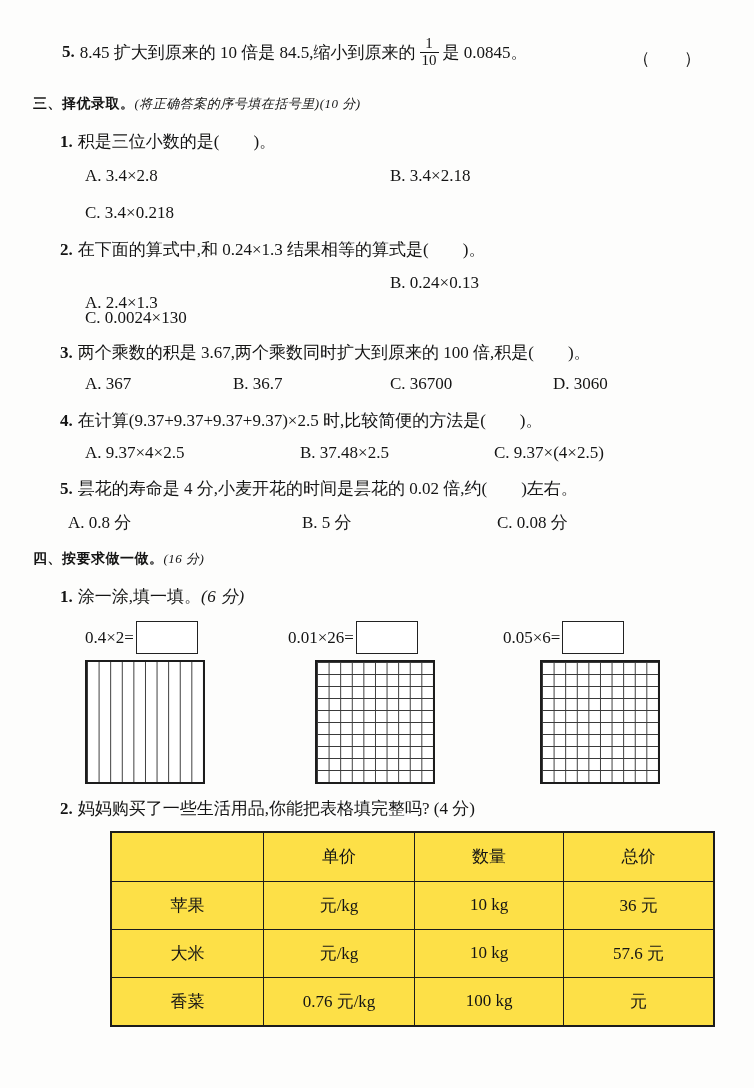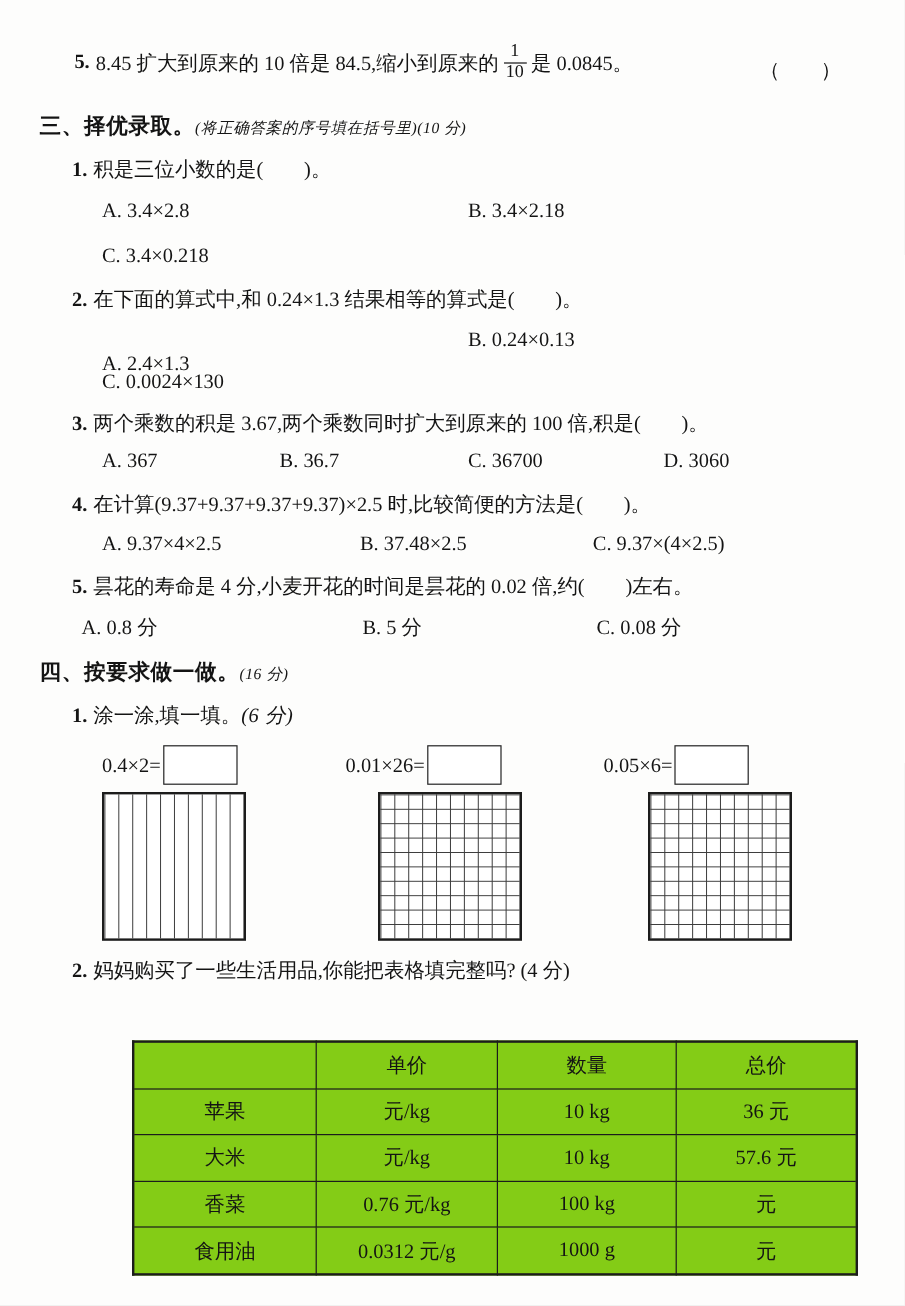--- a/index.html
+++ b/index.html
@@ -9,21 +9,21 @@
     background:#fdfdfc;
     font-family:"Liberation Serif","DejaVu Serif",serif;
     color:#141414;
     font-size:17px;
     overflow:hidden;
   }
   .abs{position:absolute;}
   .qnum{font-weight:bold;margin-right:5px;}
   .sec-title{
     font-family:"Liberation Sans","DejaVu Sans",sans-serif;
-    font-weight:bold;font-size:18px;letter-spacing:.5px;
+    font-weight:bold;font-size:14px;letter-spacing:.5px;
   }
   .sec-note{
     font-style:italic;font-size:13px;font-weight:normal;
     letter-spacing:.5px;
   }
   .qline{display:flex;align-items:baseline;}
   .opt{position:absolute;white-space:nowrap;}
   
   .frac{display:inline-flex;flex-direction:column;align-items:center;
         vertical-align:middle;line-height:1.05;font-size:15px;margin:0 4px;}
@@ -41,21 +41,21 @@
       linear-gradient(to bottom,#3a3a3a 1px,transparent 1px);
     background-size:10% 10%;
   }
   .grid.cols{
     background-image:linear-gradient(to right,#3a3a3a 1px,transparent 1px);
     background-size:10% 100%;
   }
   
   table.price{border-collapse:collapse;table-layout:fixed;
     position:absolute;left:110px;top:831px;width:550px;height:196px;
-    background:#84cc16;font-size:17px;margin-top:36px;}
+    background:#fde047;font-size:17px;}
   table.price td{border:1.6px solid #1c1c1c;text-align:center;
     padding:0 6px;overflow:hidden;}
   table.price{border:2.6px solid #1c1c1c;}
   td.al-right{text-align:right;padding-right:20px;}
 </style>
 </head>
 <body>
 
 <div class="page">
 
@@ -166,22 +166,16 @@
       <td class="al-right">元/kg</td>
       <td>10 kg</td>
       <td>57.6 元</td>
     </tr>
     <tr>
       <td>香菜</td>
       <td>0.76 元/kg</td>
       <td>100 kg</td>
       <td class="al-right">元</td>
     </tr>
-    <tr>
-      <td>食用油</td>
-      <td>0.0312 元/g</td>
-      <td>1000 g</td>
-      <td class="al-right">元</td>
-    </tr>
   </tbody>
     </table>
 
 </div>
 
 </body></html>

